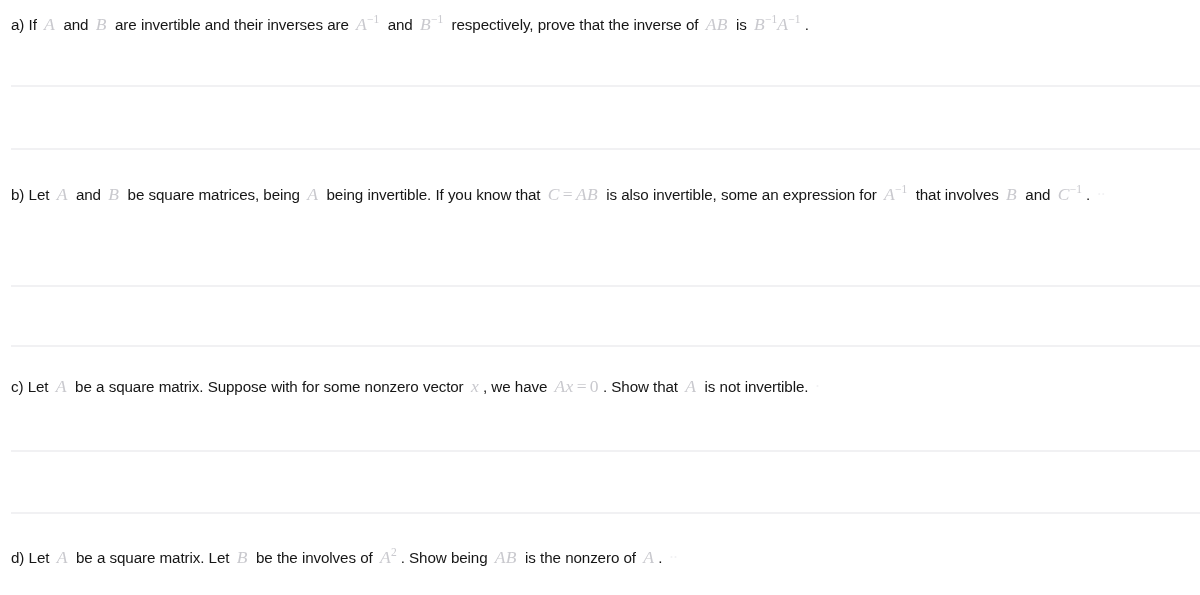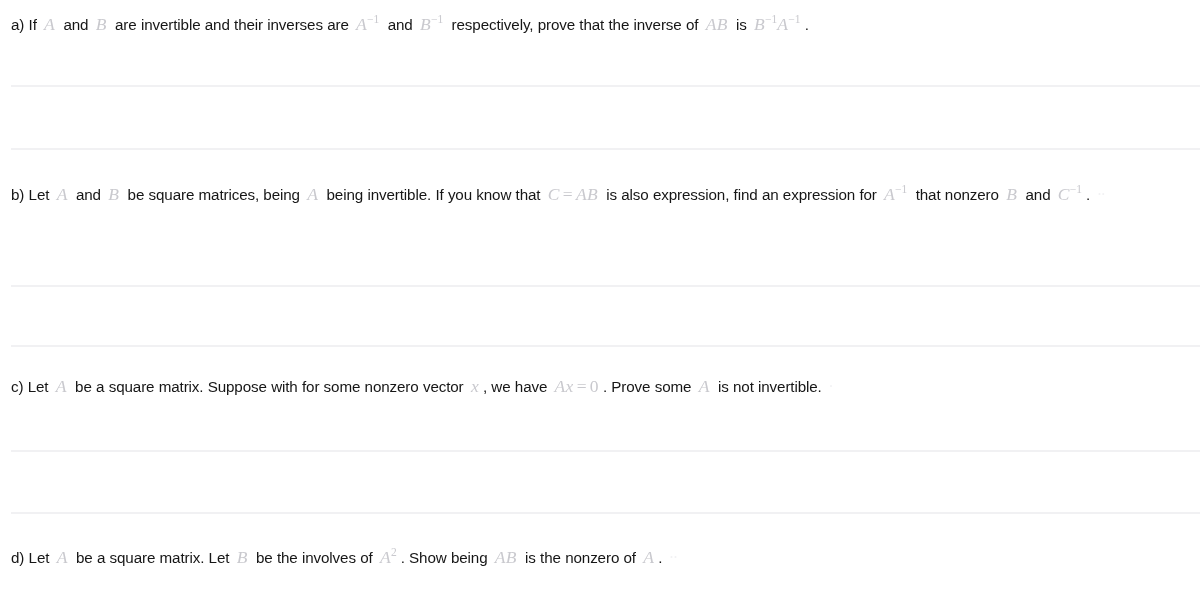--- a/index.html
+++ b/index.html
@@ -116,36 +116,36 @@
   <div class="q-block" id="block-b">
     <div class="q-text">
       <span>b) Let</span>
       <span class="mth">A</span>
       <span>and</span>
       <span class="mth">B</span>
       <span>be square matrices, being</span>
       <span class="mth">A</span>
       <span>being invertible. If you know that</span>
       <span class="mth"><span>C</span><span class="op">=</span><span>AB</span></span>
-      <span>is also expression, find an expression for</span>
+      <span>is also invertible, some an expression for</span>
       <span class="mth"><span>A</span><sup>−1</sup></span>
-      <span>that nonzero</span>
+      <span>that involves</span>
       <span class="mth">B</span>
       <span>and</span>
       <span class="mth"><span>C</span><sup>−1</sup></span><span>.</span><span class="ghost">··</span>
     </div>
   </div>
 
   <div class="q-block" id="block-c">
     <div class="q-text">
       <span>c) Let</span>
       <span class="mth">A</span>
       <span>be a square matrix. Suppose with for some nonzero vector</span>
       <span class="mth">x</span><span>, we have</span>
-      <span class="mth"><span>Ax</span><span class="op">=</span><span class="up">0</span></span><span>. Prove some</span>
+      <span class="mth"><span>Ax</span><span class="op">=</span><span class="up">0</span></span><span>. Show that</span>
       <span class="mth">A</span>
       <span>is not invertible.</span><span class="ghost">·</span>
     </div>
   </div>
 
   <div class="q-block" id="block-d">
     <div class="q-text">
       <span>d) Let</span>
       <span class="mth">A</span>
       <span>be a square matrix. Let</span>

